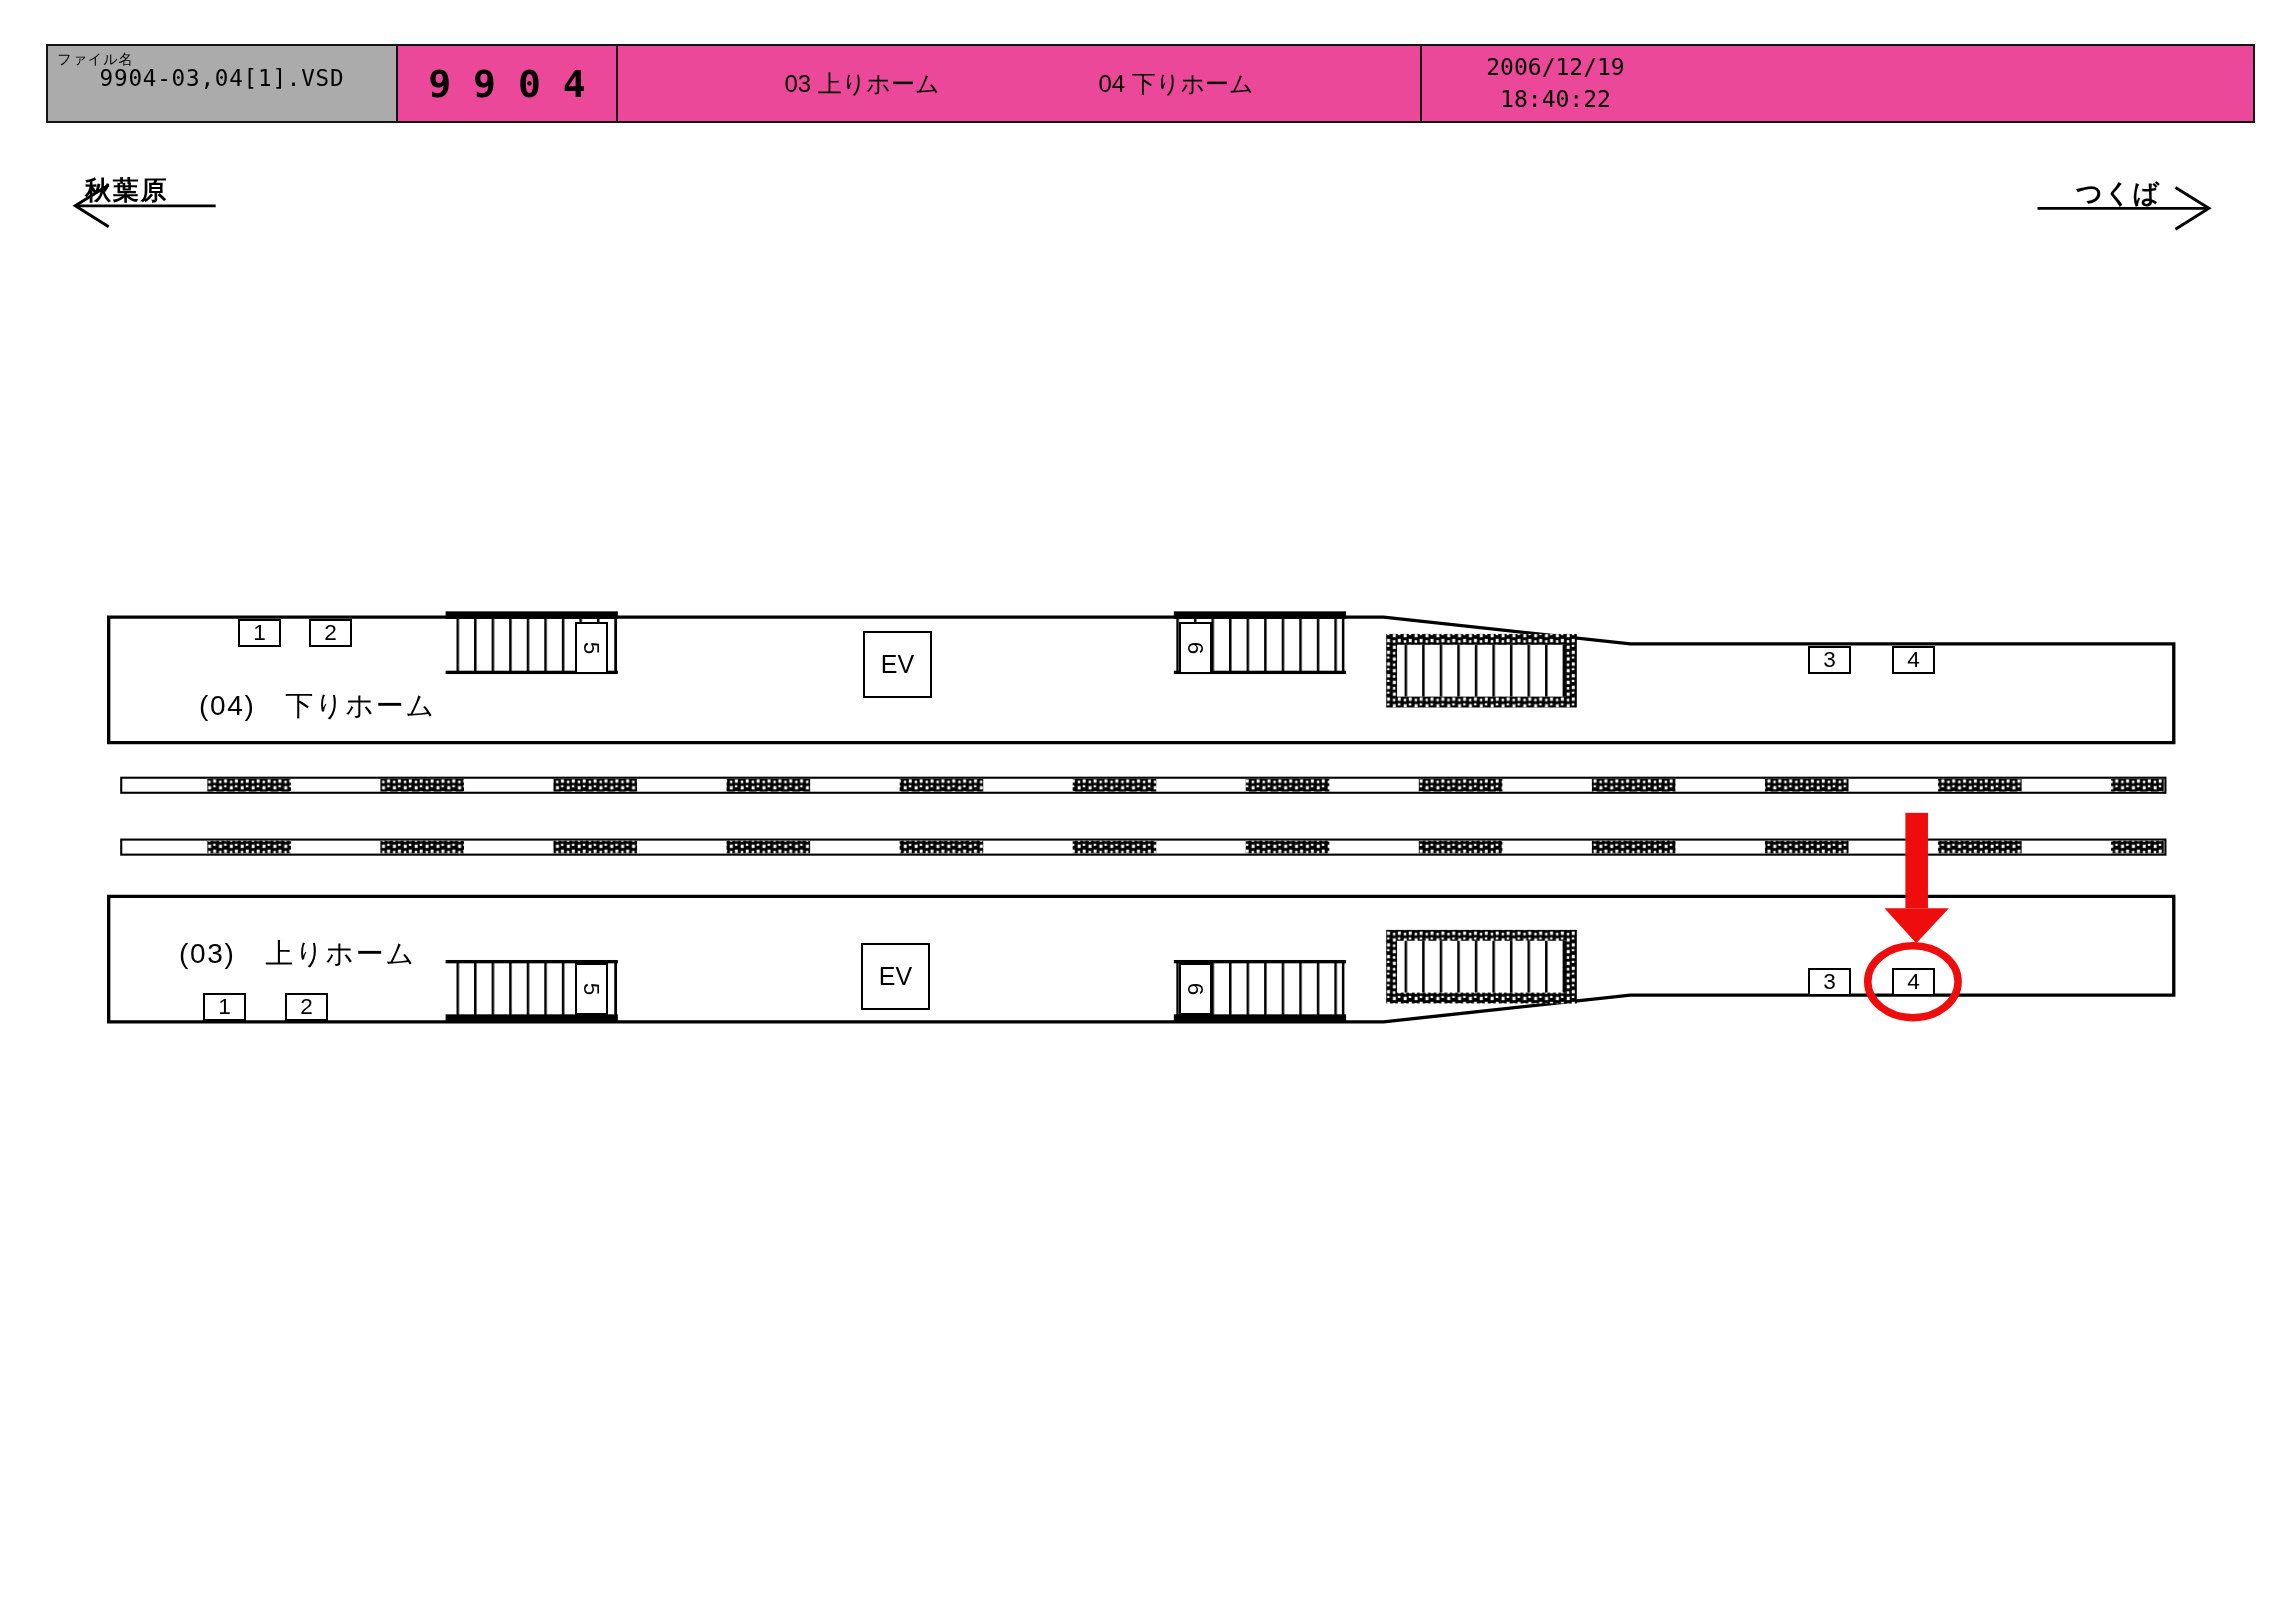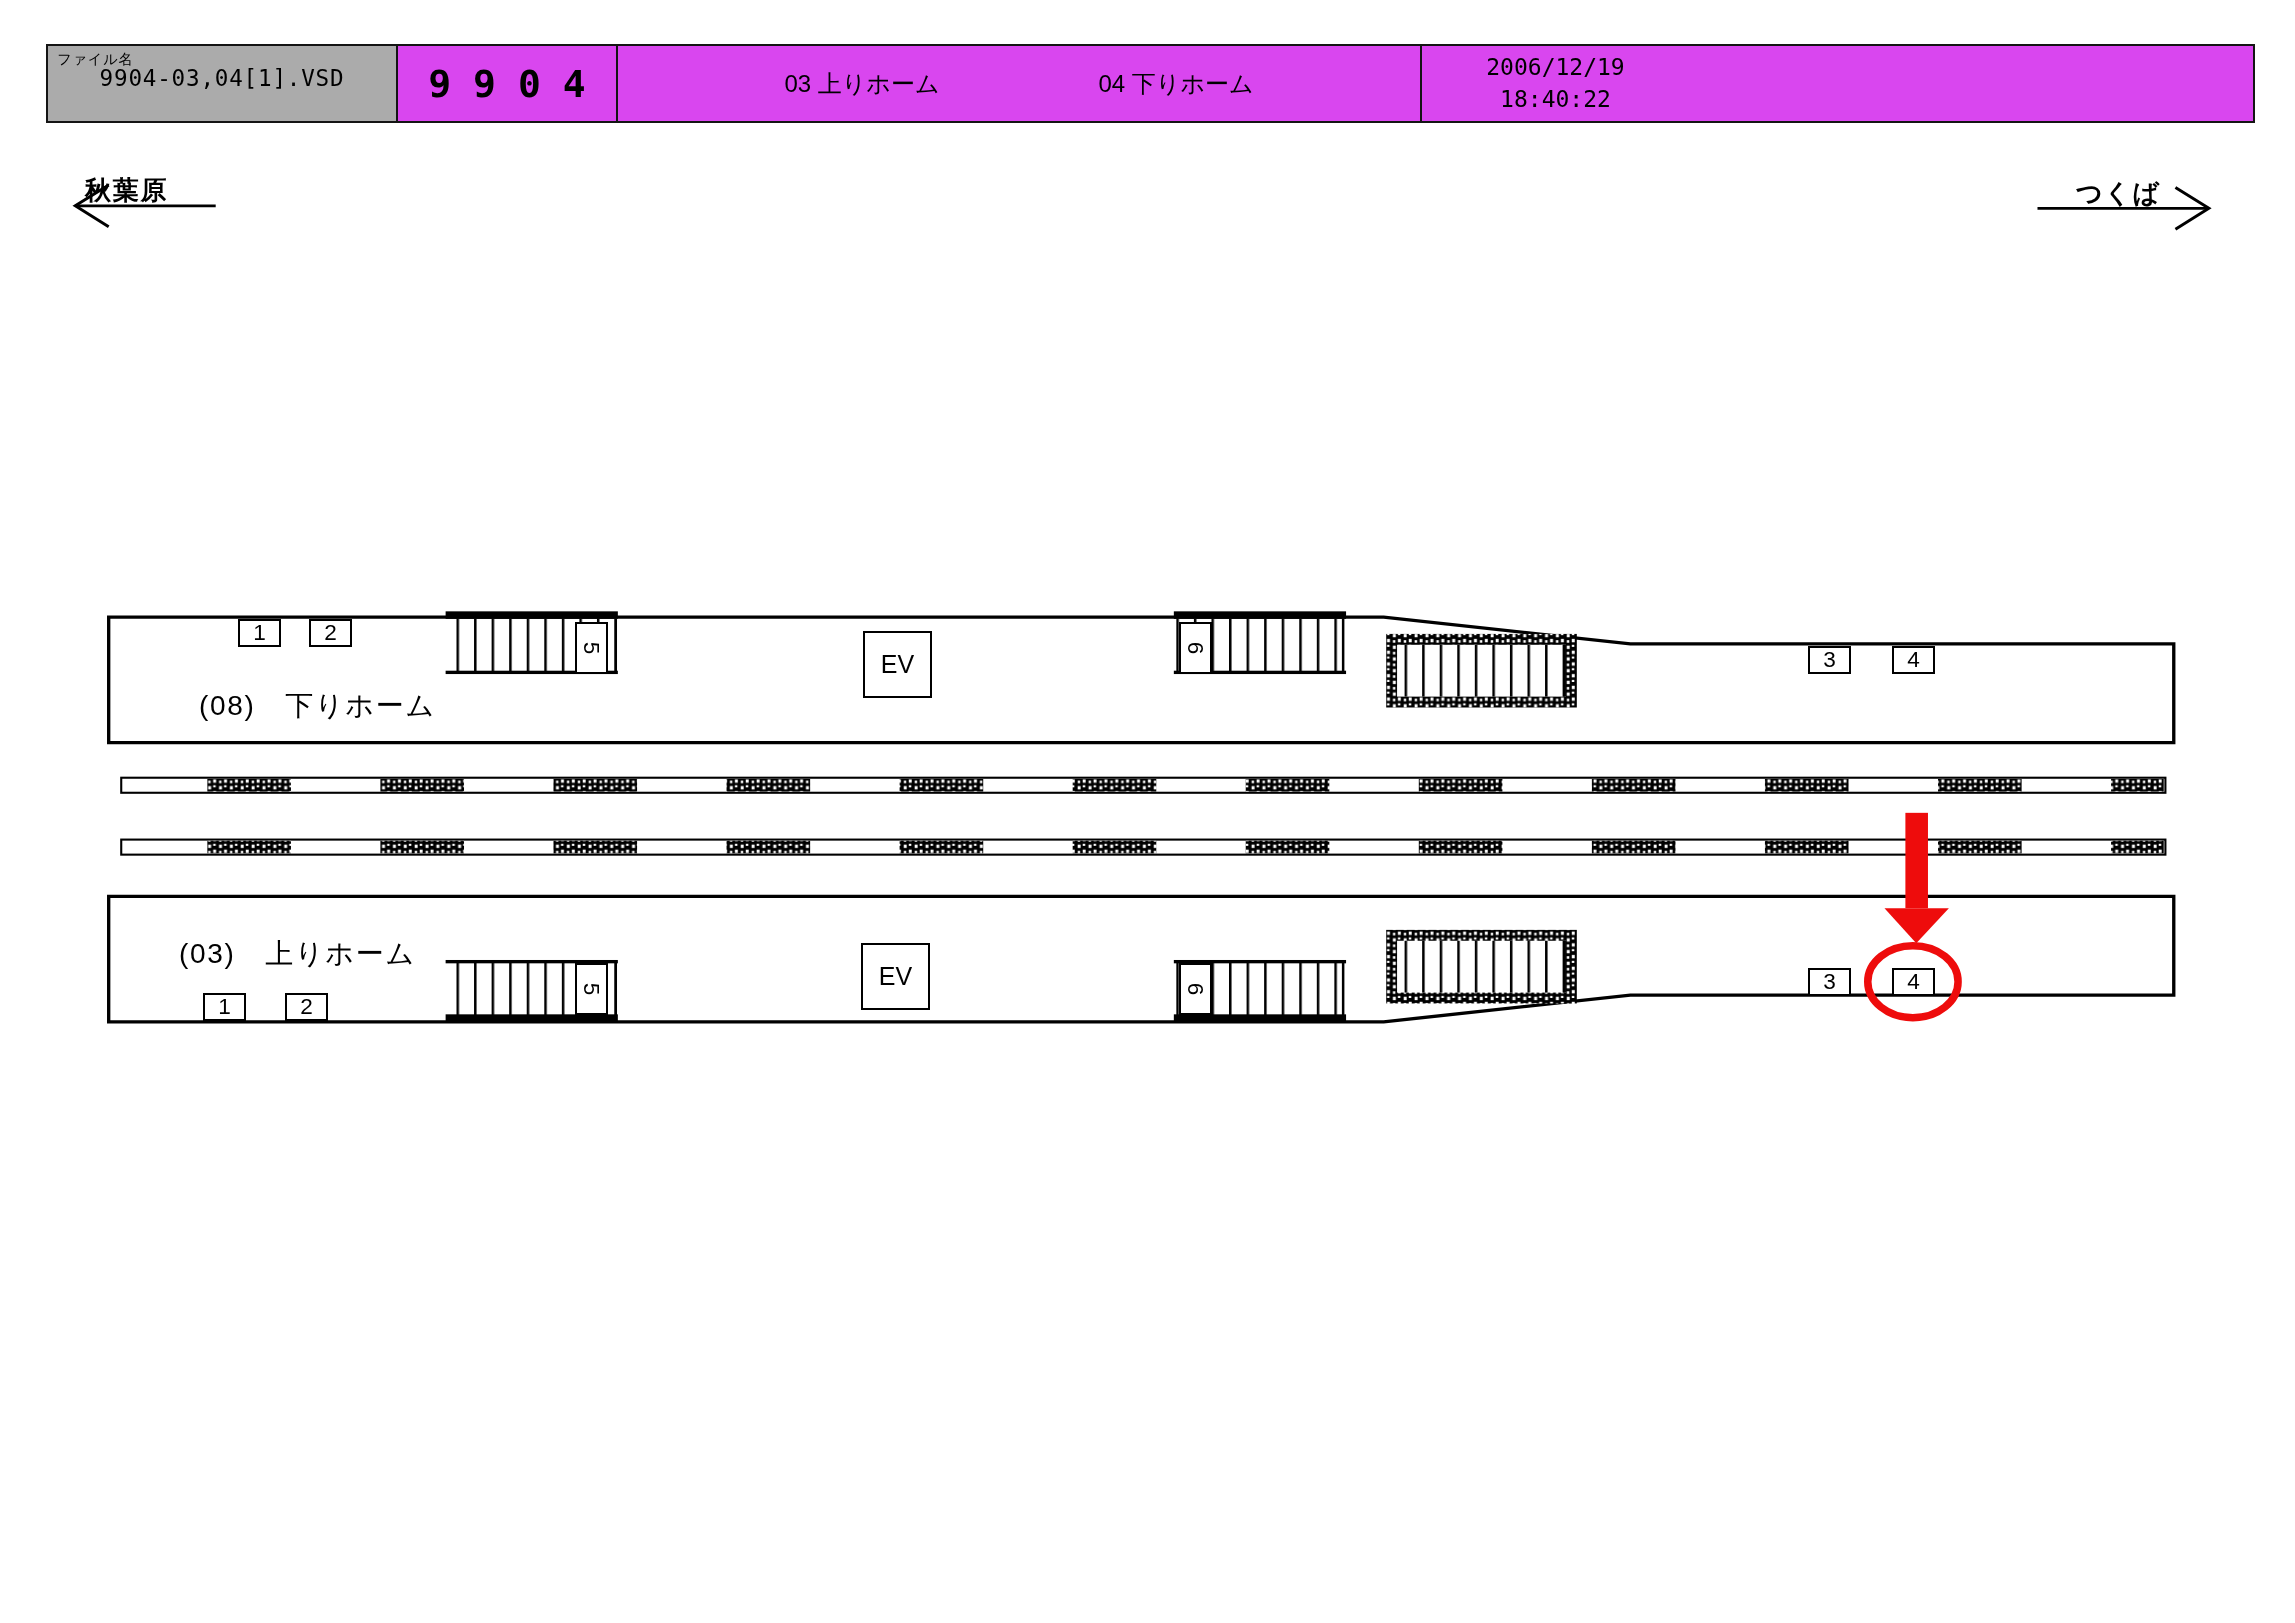--- a/index.html
+++ b/index.html
@@ -6,21 +6,21 @@
   .sheet {
     position:relative; width:2295px; height:1624px; background:#ffffff;
     font-family:"Liberation Sans", "DejaVu Sans", sans-serif; color:#000;
     overflow:hidden;
   }
   .sheet * { box-sizing:border-box; }
 
   
   .hdr {
     position:absolute; left:46px; top:44px; width:2209px; height:79px;
-    display:flex; border:2.5px solid #141414; background:#d946ef;
+    display:flex; border:2.5px solid #141414; background:#ec4899;
   }
   .hdr .cell { flex:none; border-right:2.5px solid #141414; display:flex;
                align-items:center; justify-content:center; height:100%; }
   .hdr .cell:last-child { border-right:none; }
   .cell-file { width:350px; background:#ababab; position:relative;
                flex-direction:column; justify-content:flex-end; padding-bottom:11.7px; }
   .file-label { position:absolute; top:4.2px; left:9.2px; font-size:14.2px; letter-spacing:0.8px; }
   .file-name  { font-family:"DejaVu Sans Mono", monospace; font-size:22.6px; letter-spacing:0.8px;text-align:center; }
   .cell-station { width:597px; gap:8.4px; align-items:baseline; padding-top:11.7px; }
   .station-name { font-size:42px; font-weight:bold; letter-spacing:6.7px; align-self:center; }
@@ -197,21 +197,21 @@
     </div>
     <div class="cell cell-date">
       <span>2006/12/19</span>
       <span>18:40:22</span>
     </div>
   </div>
 
   <div class="dir dir-left">秋葉原</div>
   <div class="dir dir-right">つくば</div>
 
-  <div class="plabel plabel-upper">(08)　下りホーム</div>
+  <div class="plabel plabel-upper">(04)　下りホーム</div>
   <div class="plabel plabel-lower">(03)　上りホーム</div>
 
   <div class="marker m-u1">1</div>
   <div class="marker m-u2">2</div>
   <div class="marker m-u3">3</div>
   <div class="marker m-u4">4</div>
 
   <div class="marker m-l1">1</div>
   <div class="marker m-l2">2</div>
   <div class="marker m-l3">3</div>

